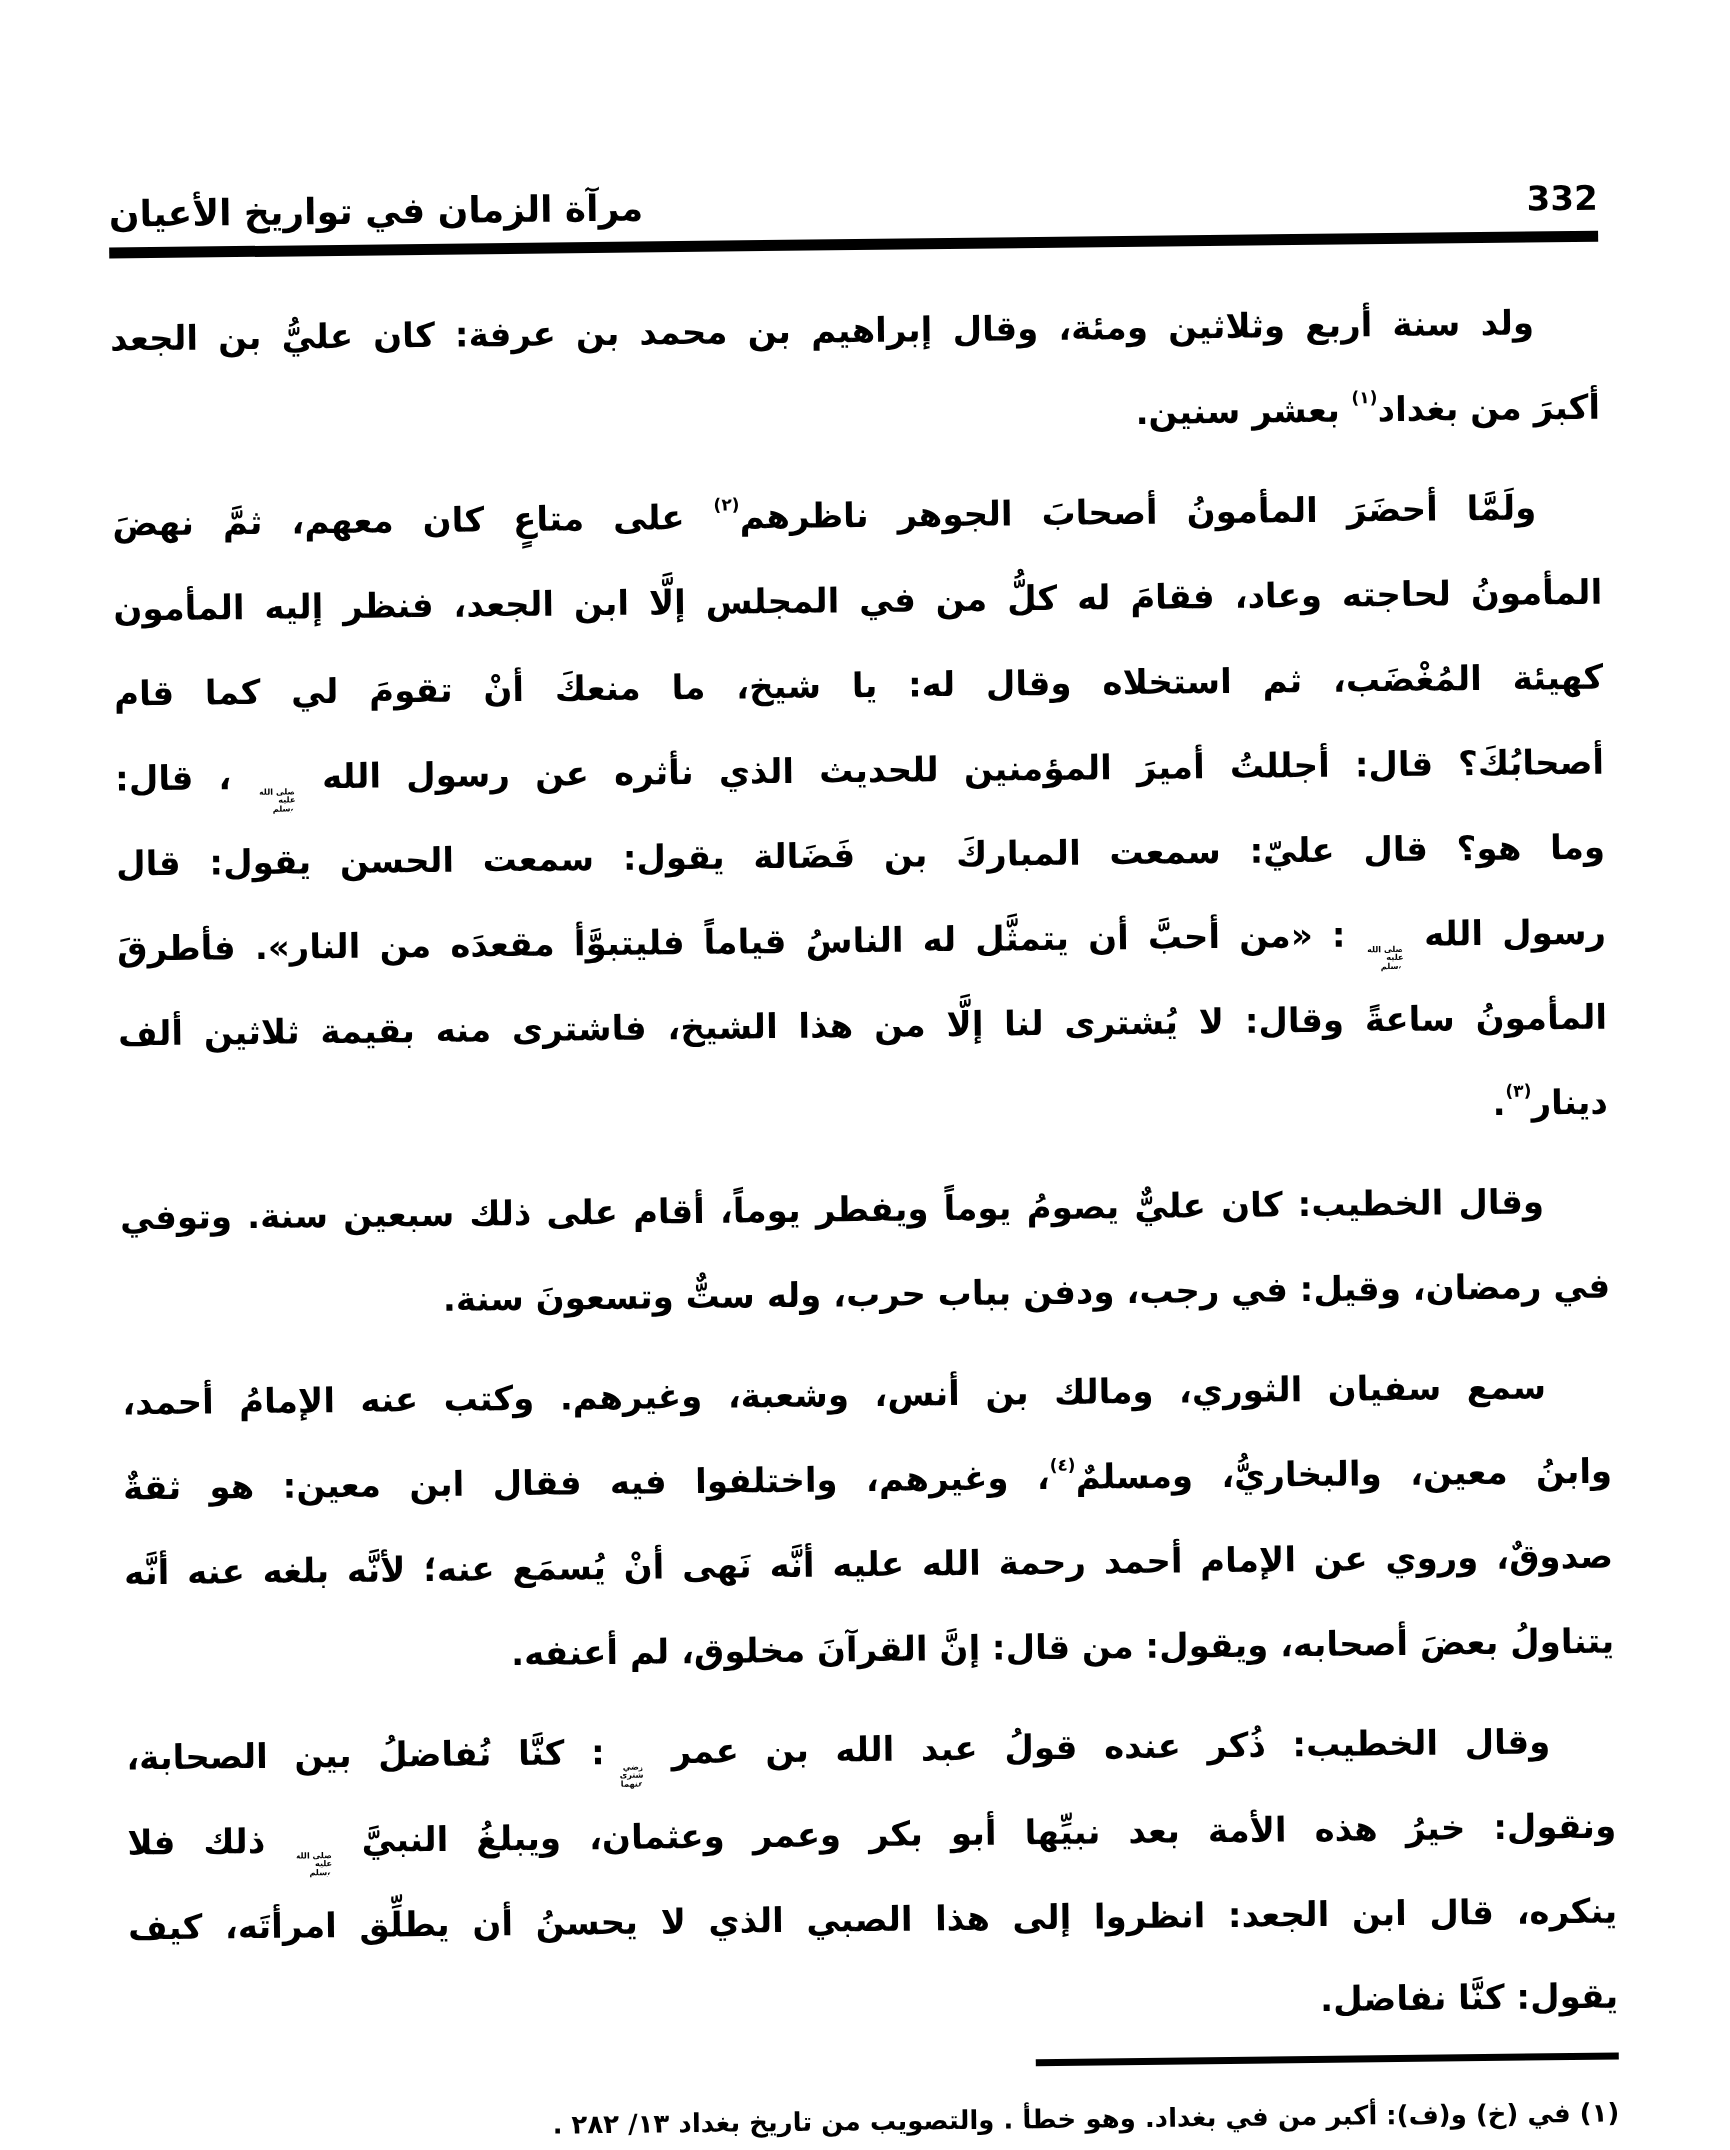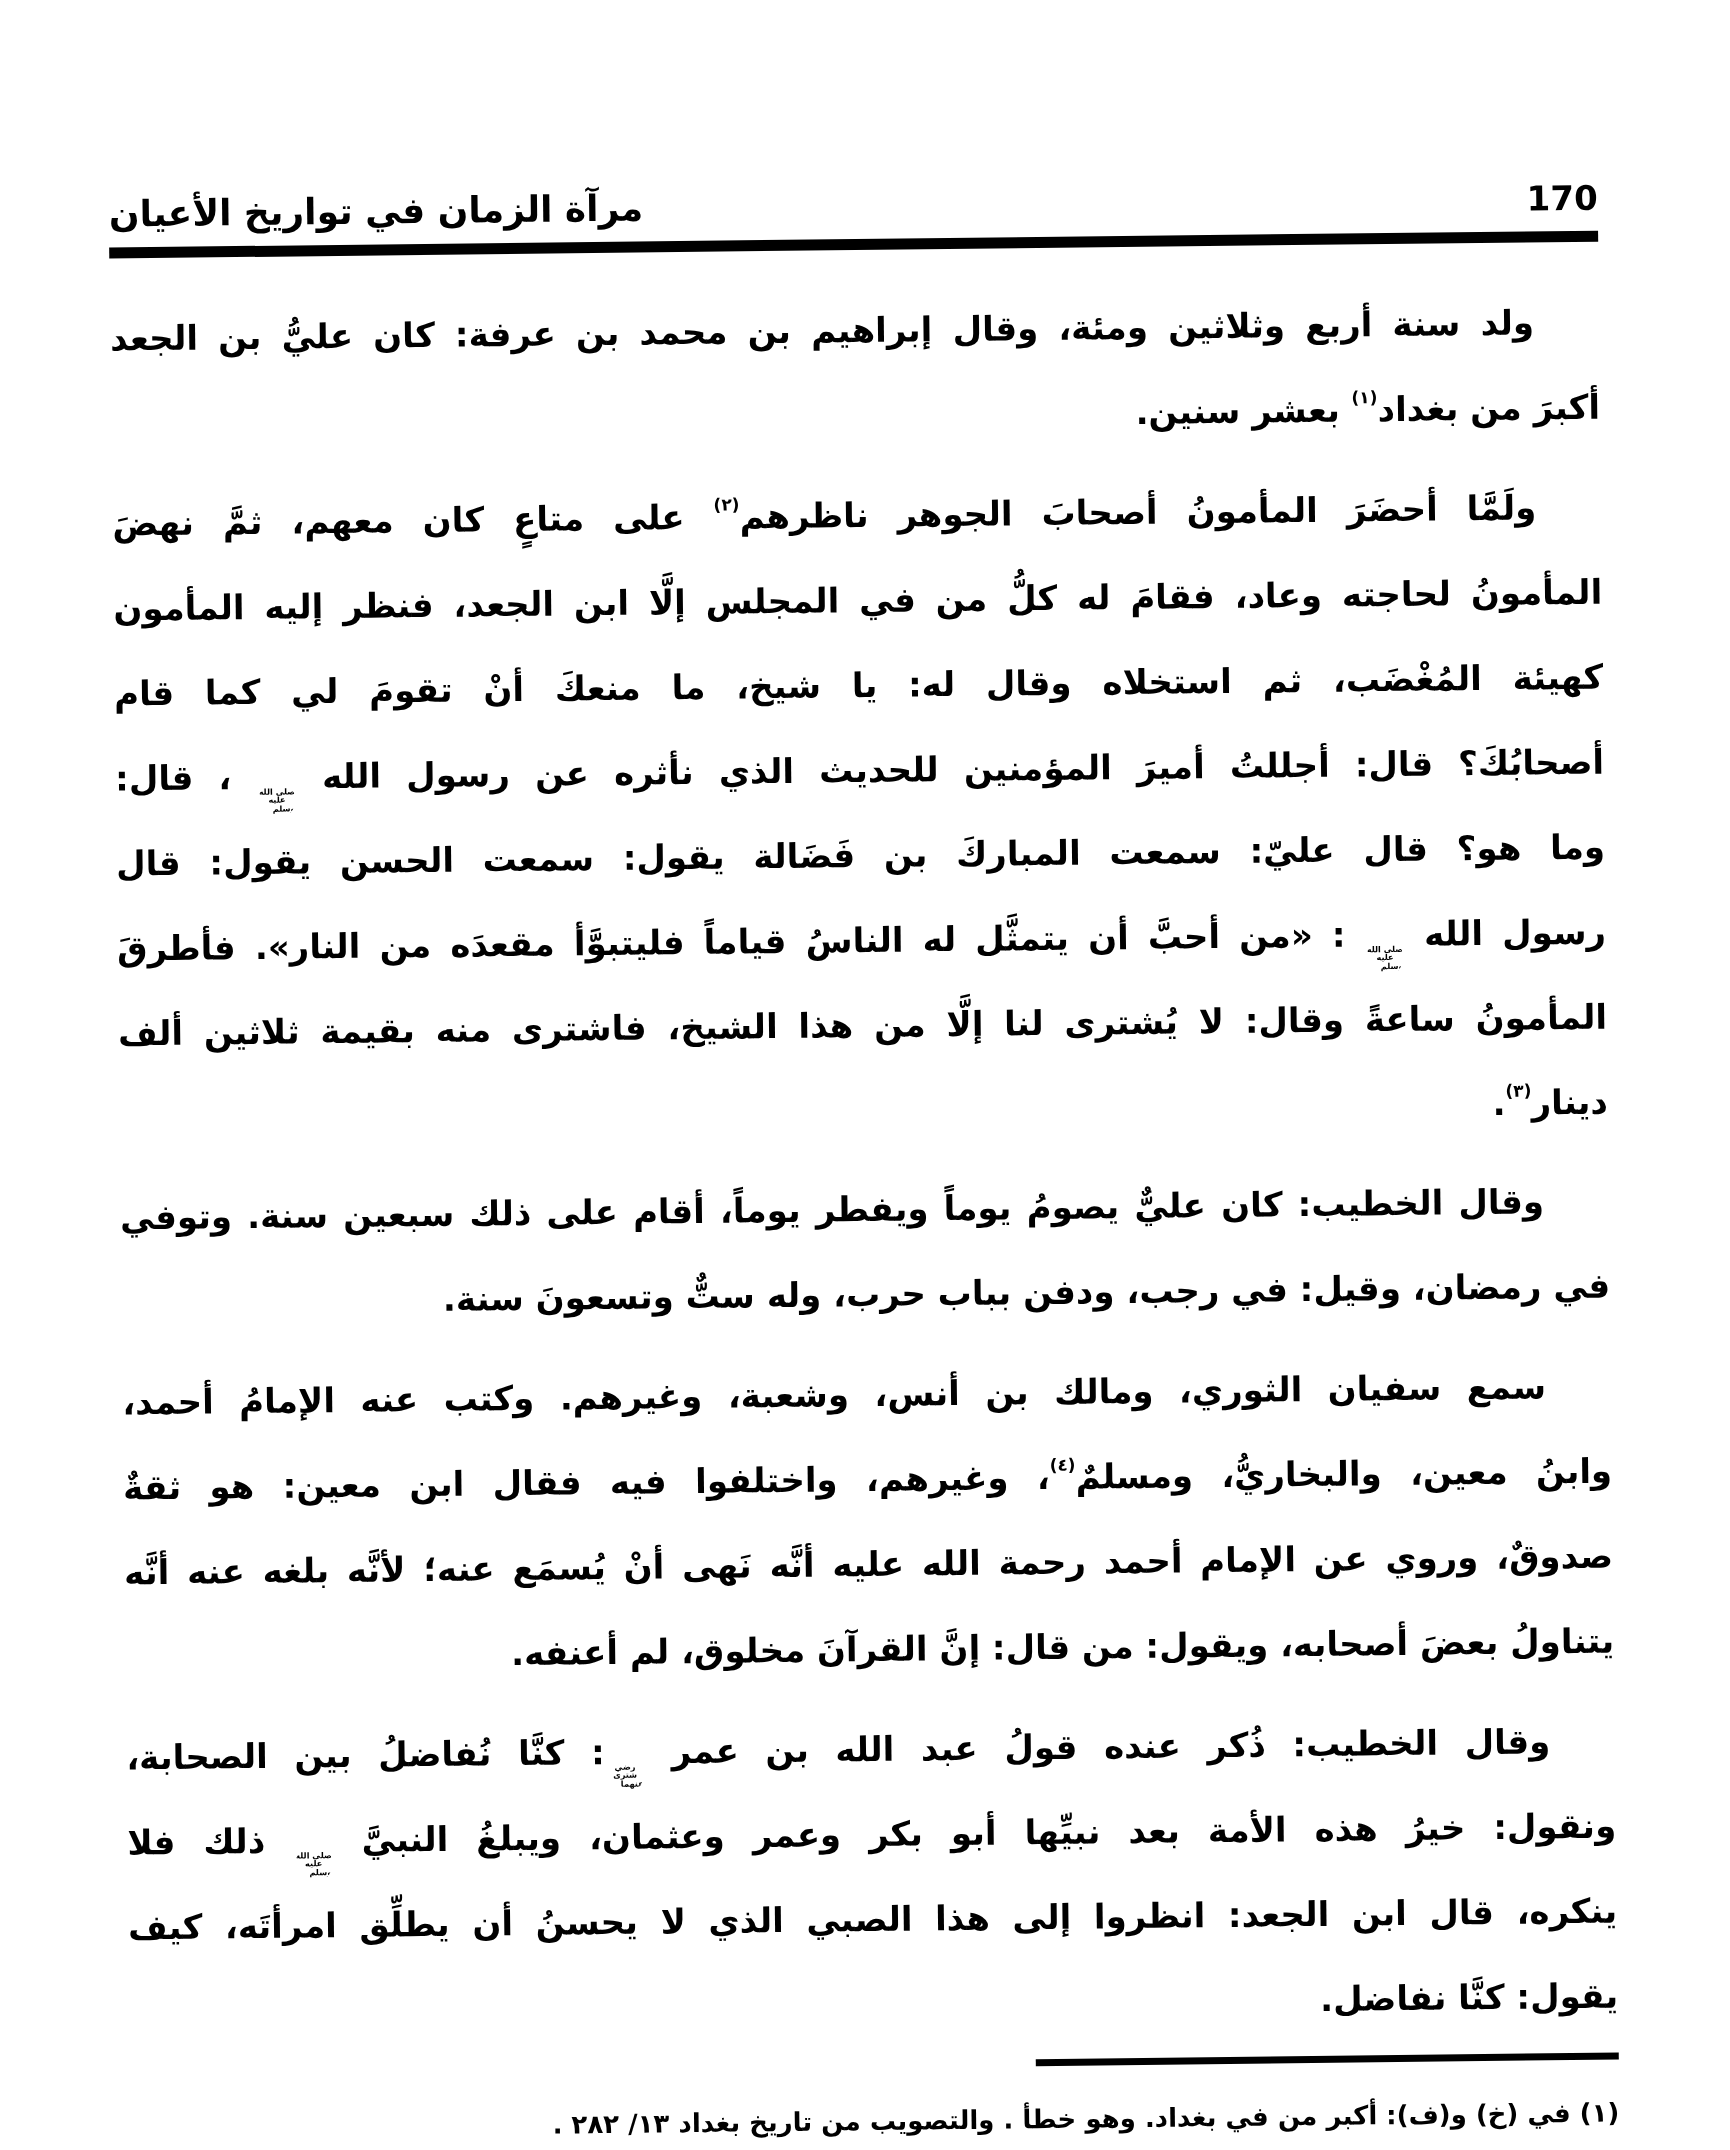--- a/index.html
+++ b/index.html
@@ -70,21 +70,21 @@
     justify-content: center;
     overflow: hidden;
     vertical-align: -6px;
     margin: 0 1.7px;
   }
   .roundel-text {
     display: block;
     font-size: 8.2px;
     line-height: 1.05;
     font-weight: bold;
-    text-align: center;
+    text-align: right;
   }
   
   .footnote-sep {
     margin-top: 6.9px;
     width: 583px;
     height: 6.9px;
     background: #000;
   }
   .footnotes {
     margin-top: 19px;
@@ -96,21 +96,21 @@
   .fnline.endline { text-align: right; }
 </style>
 </head>
 <body>
 
 <div class="page">
   <div class="scan">
 
     <header class="page-header">
       <div class="book-title">مرآة الزمان في تواريخ الأعيان</div>
-      <div class="page-number">170</div>
+      <div class="page-number">332</div>
     </header>
 
     <div class="header-rule"></div>
 
     <main class="body-text" id="body-text">
         <div class="para">
           <div class="line just first">ولد سنة أربع وثلاثين ومئة، وقال إبراهيم بن محمد بن عرفة: كان عليُّ بن الجعد</div>
           <div class="line endline">أكبرَ من بغداد<sup class="fn-ref">(١)</sup> بعشر سنين.</div>
         </div>
         <div class="para">

